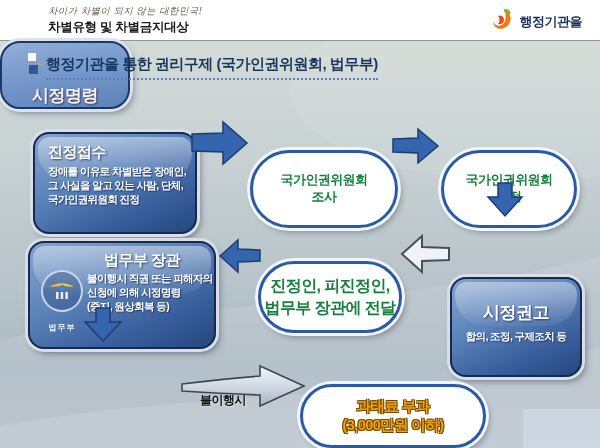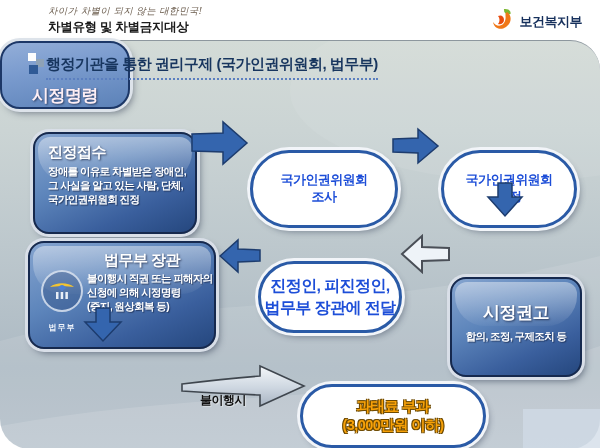--- a/index.html
+++ b/index.html
@@ -9,21 +9,21 @@
   
   .hdr{position:absolute;left:0;top:0;width:600px;height:40px;background:#ffffff;}
   .hdr .tagline{position:absolute;left:48px;top:5px;font-family:"DejaVu Serif",serif;font-style:italic;font-size:9.5px;color:#6d5f50;letter-spacing:.3px;}
   .hdr .ptitle{position:absolute;left:48px;top:19px;font-size:12.5px;font-weight:bold;color:#1b1b1b;letter-spacing:-.3px;}
   .mohw{position:absolute;right:18px;top:8px;display:flex;align-items:center;gap:6px;}
   .mohw .mname{font-size:13px;font-weight:bold;color:#16305c;letter-spacing:-.5px;}
 
   
   .slide{position:absolute;left:0;top:40px;width:600px;height:408px;
     background:linear-gradient(180deg,#d3dbd7 0%,#cbd4d4 22%,#bdc8cd 50%,#adbac4 80%,#b4c0ca 100%);
-    border-top:1px solid #8d979e;border-radius:30px;}
+    border-top:1px solid #8d979e;}
   .bgart{position:absolute;left:0;top:0;width:600px;height:408px;pointer-events:none;}
 
   .sec-title{position:absolute;left:46px;top:14px;font-size:15px;font-weight:bold;color:#17355e;letter-spacing:-.5px;
     border-bottom:2px dotted #5b7fc0;padding-bottom:4px;}
   .bullet{position:absolute;left:27px;top:12px;width:20px;height:24px;}
   .bullet i{position:absolute;display:block;}
   .bullet .sq1{left:1px;top:0;width:8px;height:8px;background:#fdfdfd;}
   .bullet .sq2{left:9px;top:6px;width:8px;height:8px;background:#8ea2b6;}
   .bullet .sq3{left:2px;top:12px;width:9px;height:9px;background:#2f5a96;}
 
@@ -37,21 +37,21 @@
     background:linear-gradient(180deg,rgba(255,255,255,.42),rgba(255,255,255,.04));pointer-events:none;}
 
   .b-title{position:relative;color:#fff;font-weight:bold;text-shadow:1px 1px 2px rgba(20,30,60,.7);letter-spacing:-.5px;}
   .b-body{position:relative;color:#fff;font-weight:bold;font-size:10.5px;line-height:1.32;
     text-shadow:1px 1px 1px rgba(20,30,60,.65);white-space:pre-line;letter-spacing:-.6px;}
 
   
   .pill{position:absolute;display:flex;align-items:center;justify-content:center;text-align:center;
     background:#ffffff;border:3px solid #2a5aa6;border-radius:999px;
     box-shadow:0 0 0 3px #f2f5f9,3px 4px 6px rgba(45,55,80,.45);
-    font-weight:bold;color:#1d4ed8;white-space:pre-line;letter-spacing:-.6px;}
+    font-weight:bold;color:#15803d;white-space:pre-line;letter-spacing:-.6px;}
 
   
   .complaint{left:33px;top:91px;width:160px;height:98px;}
   .complaint .b-title{font-size:15px;margin:9px 0 3px 13px;}
   .complaint .b-body{margin-left:13px;}
 
   .investigation{left:250px;top:109px;width:142px;height:72px;font-size:13px;line-height:1.3;}
   .decision{left:441px;top:109px;width:130px;height:72px;font-size:13px;line-height:1.3;}
 
   .recommendation{left:450px;top:208px;width:128px;height:96px;margin-top:28px;}
@@ -95,21 +95,21 @@
     <div class="tagline">차이가 차별이 되지 않는 대한민국!</div>
     <div class="ptitle">차별유형 및 차별금지대상</div>
     <div class="mohw">
       <span>
         <svg width="22" height="24" viewBox="0 0 22 24">
           <path d="M12,1 C17,0.5 19,3 18.5,6 C15,7.5 11.5,5.5 12,1 Z" fill="#7cb832"></path>
           <path d="M15,4 C20,7 20,15 14,19 C8,23 2,20 1,14 C4,19 11,19 13,13 C14.7,8.5 12,6 15,4 Z" fill="#f07818"></path>
           <path d="M6,8 C9,6.5 12,8 12,12 C12,15 9,17 6,16 C8,14 8,10 6,8 Z" fill="#e84c0f"></path>
         </svg>
       </span>
-      <span class="mname">보건복지부</span>
+      <span class="mname">행정기관을</span>
     </div>
   </div>
 
   <div class="slide">
 
     <svg class="bgart" viewBox="0 0 600 408">
       <ellipse cx="520" cy="50" rx="230" ry="90" fill="rgba(255,255,255,0.07)"></ellipse>
       <path d="M0,300 C160,255 360,275 600,215 L600,408 L0,408 Z" fill="rgba(255,255,255,0.10)"></path>
       <path d="M0,385 C210,345 430,365 600,305 L600,408 L0,408 Z" fill="rgba(255,255,255,0.13)"></path>
     </svg>

